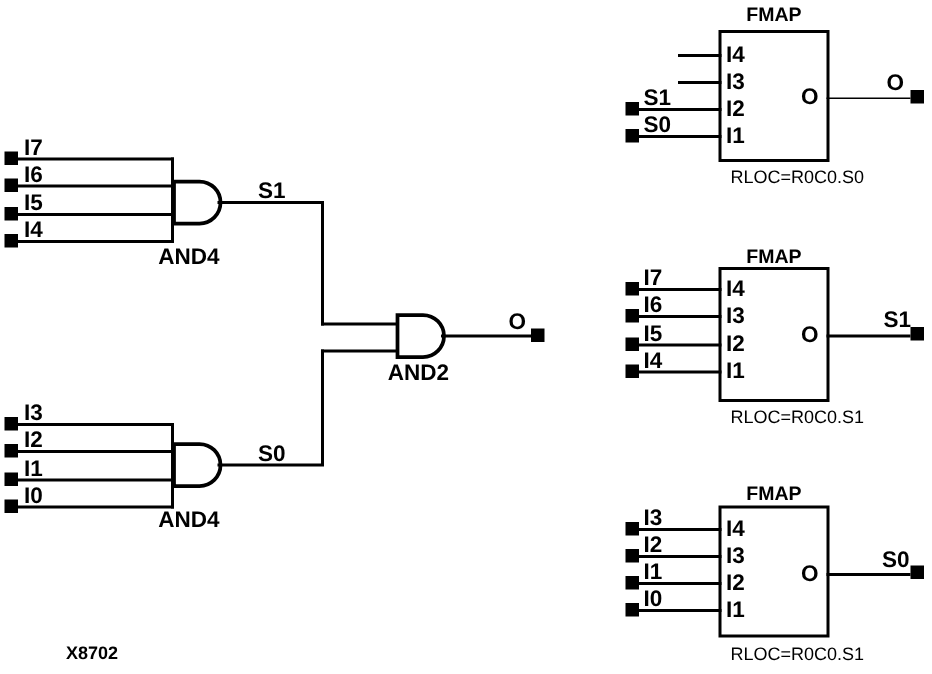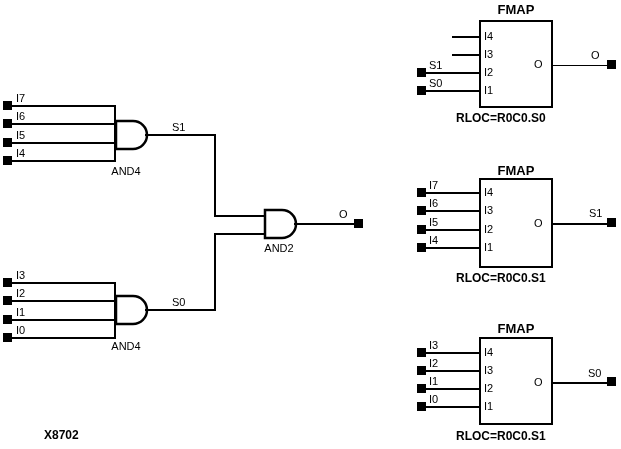--- a/index.html
+++ b/index.html
@@ -4,24 +4,24 @@
 <style>
   html,body { margin:0; padding:0; background:#ffffff; }
   .canvas {
     position:relative; width:621px; height:449px; background:#ffffff;
     font-family:"Liberation Sans", sans-serif; color:#000; overflow:hidden;
   }
   .w   { position:absolute; background:#000000; }
   .h   { height:1.5px; }
   .v   { width:1.5px; }
   .term{ position:absolute; width:9px; height:9px; background:#000000; }
-  .lbl { position:absolute; font-weight:normal; font-size:11px; line-height:13px; height:13px; white-space:nowrap; }
+  .lbl { position:absolute; font-weight:bold; font-size:15px; line-height:13px; height:13px; white-space:nowrap; }
   .ctr { text-align:center; }
   .title{ position:absolute; font-weight:bold; font-size:13px; line-height:15px; height:15px; text-align:center; white-space:nowrap; }
-  .rloc { position:absolute; font-weight:bold; font-size:12px; line-height:14px; height:14px; text-align:left; white-space:nowrap; }
+  .rloc { position:absolute; font-weight:normal; font-size:12px; line-height:14px; height:14px; text-align:right; white-space:nowrap; }
   .figid{ position:absolute; font-weight:bold; font-size:12px; line-height:14px; white-space:nowrap; }
   .gate { position:absolute; }
   .fbox { position:absolute; box-sizing:border-box; border:2px solid #000000; background:#ffffff; }
 </style>
 </head>
 <body>
 
 <div class="canvas">
 
   <div>

